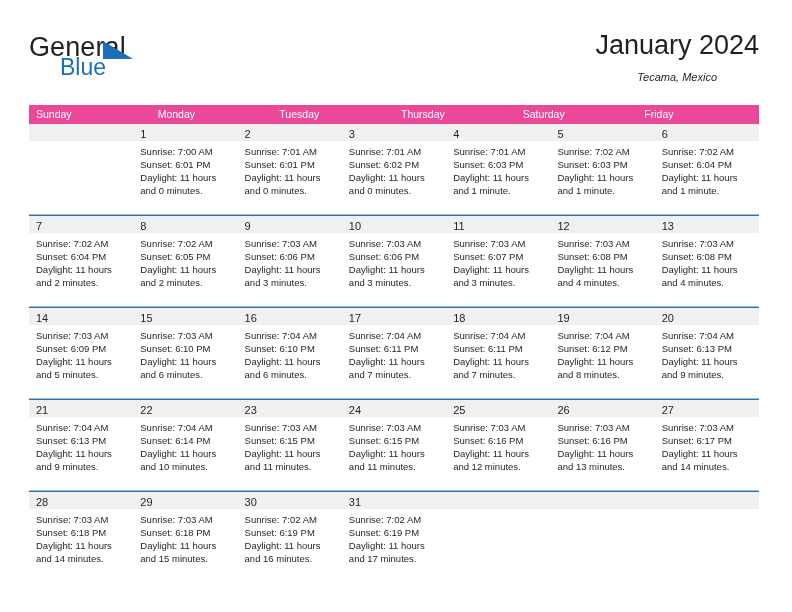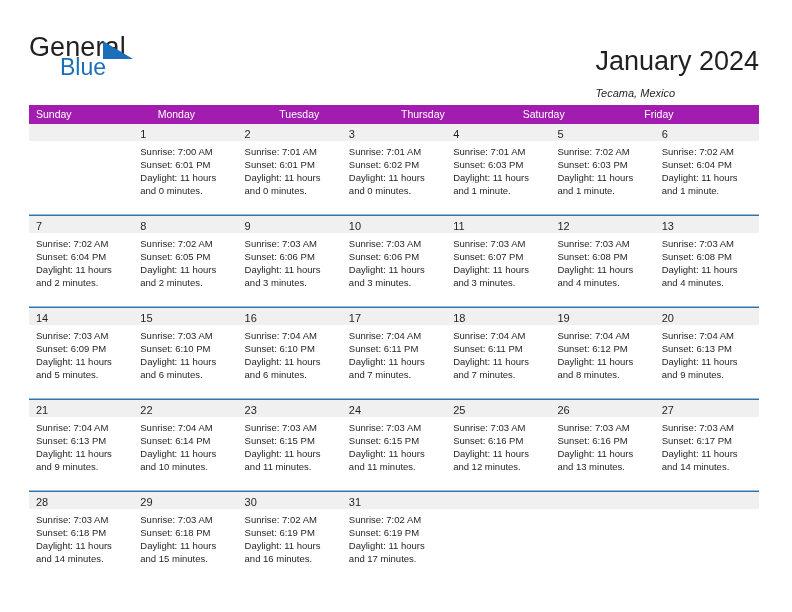--- a/index.html
+++ b/index.html
@@ -62,22 +62,22 @@
     top: 7px;
     width: 0;
     height: 0;
     border-left: 30px solid #1b6fba;
     border-top: 18px solid transparent;
   }
 
   .title-block {
     position: absolute;
     right: 0;
-    top: 16px;
-    text-align: left;
+    top: 0;
+    text-align: center;
   }
   .cal-title {
     font-size: 27px;
     line-height: 34px;
     color: #231f20;
     white-space: nowrap;
   }
   .cal-subtitle {
     font-size: 11px;
     line-height: 20px;
@@ -89,21 +89,21 @@
 
   
   .calendar {
     position: absolute;
     left: 29px;
     top: 105px;
     width: 730px;
   }
   .weekday-row {
     display: flex;
-    background: #a21caf;
+    background: #ec4899;
     height: 19px;
   }
   .weekday {
     flex: 1 1 0;
     color: #ffffff;
     font-size: 10.5px;
     line-height: 19px;
     padding-left: 7px;
     box-sizing: border-box;
     white-space: nowrap;

